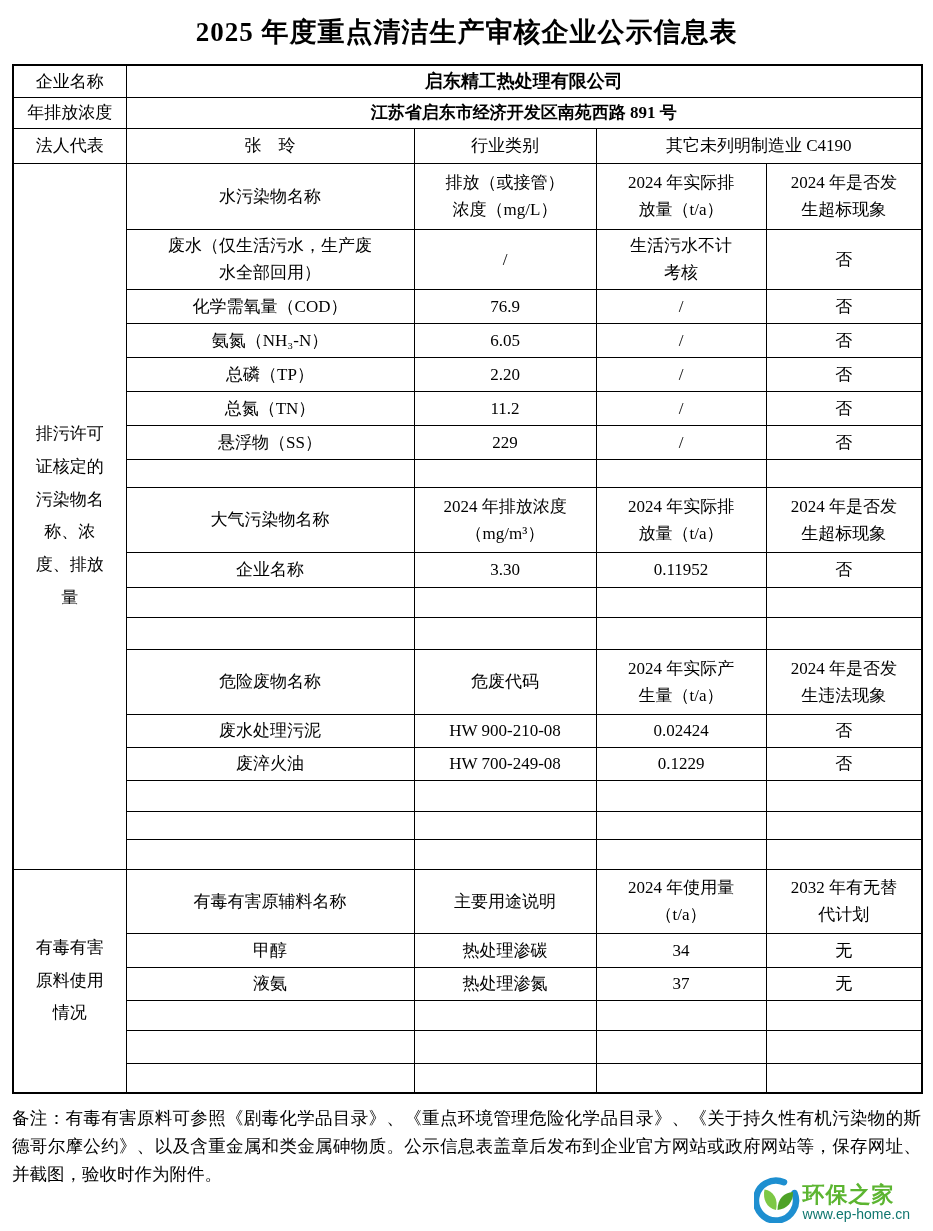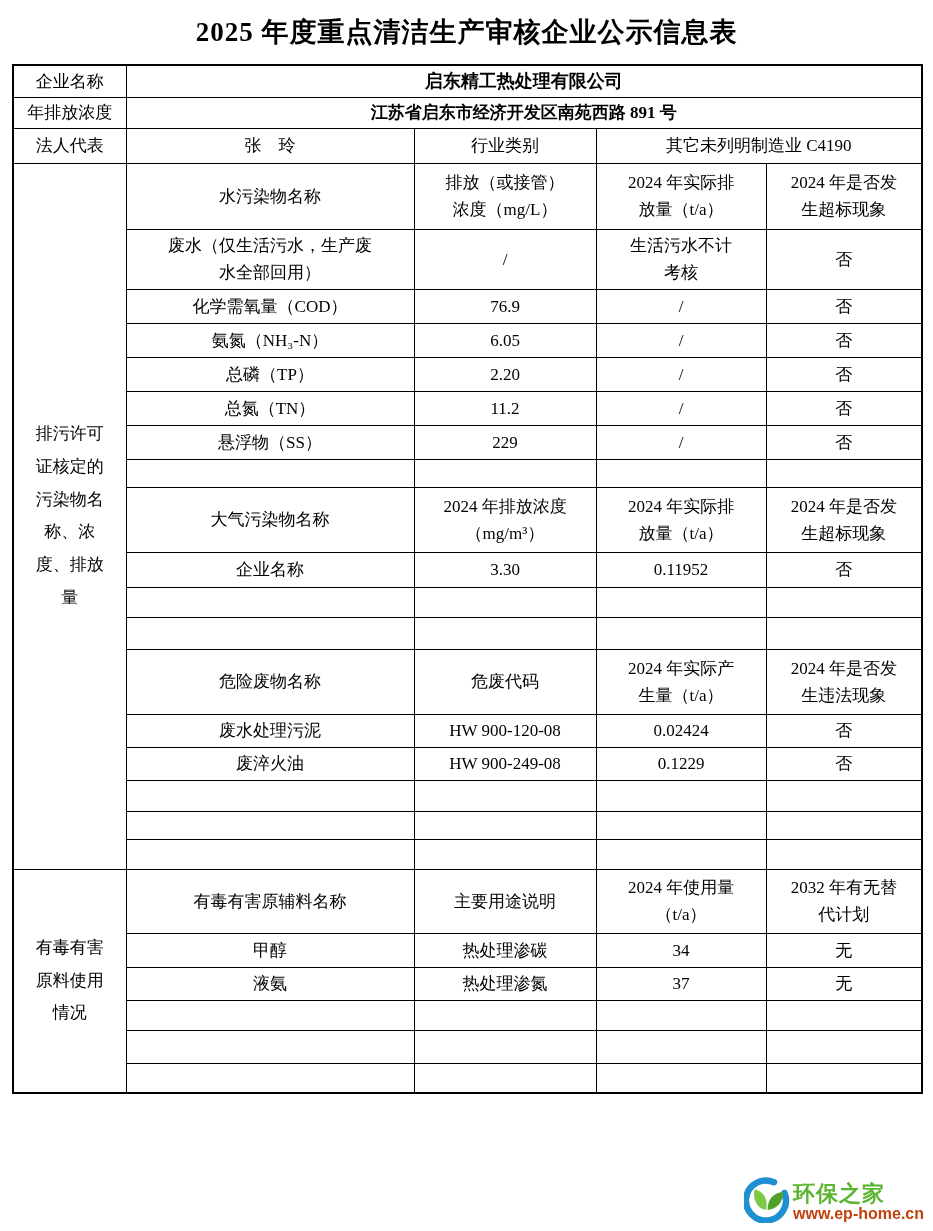--- a/index.html
+++ b/index.html
@@ -35,27 +35,27 @@
   td.b { font-weight: 700; }
   td.name-cell { font-size: 18px; font-family: Liberation Serif, serif; }
 
   .note {
     width: 909px; margin: 10px 12px 0 12px;
     font-size: 17.5px; line-height: 1.6;
     text-align: justify;
   }
 
   .logo {
-    position: absolute; right: 9px; bottom: 4px;
+    position: absolute; right: 23px; bottom: 4px;
     display: flex; align-items: center; gap: 3px;
     font-family: "Liberation Sans", "DejaVu Sans", sans-serif;
   }
   .logo-text { display: flex; flex-direction: column; line-height: 1.05; }
   .logo-cn { color: #5cb531; font-size: 22px; font-weight: 700; letter-spacing: 1px; }
-  .logo-url { color: #c2410c; font-size: 16px; margin-top: 1px; font-weight: bold; }
+  .logo-url { color: #0f766e; font-size: 14px; margin-top: 1px; }
 </style>
 </head>
 <body>
 
 <div class="page">
 
   <div class="title">2025 年度重点清洁生产审核企业公示信息表</div>
 
   <table class="main">
     <colgroup>
@@ -173,27 +173,27 @@
     <tr style="height:65px">
       <td>危险废物名称</td>
       <td>危废代码</td>
       <td>2024 年实际产
 生量（t/a）</td>
       <td>2024 年是否发
 生违法现象</td>
     </tr>
     <tr style="height:33px">
       <td>废水处理污泥</td>
-      <td>HW 900-120-08</td>
+      <td>HW 900-210-08</td>
       <td>0.02424</td>
       <td>否</td>
     </tr>
     <tr style="height:33px">
       <td>废淬火油</td>
-      <td>HW 900-249-08</td>
+      <td>HW 700-249-08</td>
       <td>0.1229</td>
       <td>否</td>
     </tr>
     <tr style="height:31px">
       <td></td>
       <td></td>
       <td></td>
       <td></td>
     </tr>
     <tr style="height:28px">
@@ -246,20 +246,21 @@
     </tr>
     <tr style="height:30px">
       <td></td>
       <td></td>
       <td></td>
       <td></td>
     </tr>
   </tbody>
     </table>
 
+  <div class="note">备注：有毒有害原料可参照《剧毒化学品目录》、《重点环境管理危险化学品目录》、《关于持久性有机污染物的斯德哥尔摩公约》、以及含重金属和类金属砷物质。公示信息表盖章后发布到企业官方网站或政府网站等，保存网址、并截图，验收时作为附件。</div>
 
   <div class="logo">
     <span>
       <svg width="46" height="46" viewBox="0 0 46 46">
         <path d="M30 5.2 A20 20 0 1 0 40.5 16" fill="none" stroke="#1e8fd0" stroke-width="6.5" stroke-linecap="round"></path>
         <path d="M22 33 C12.5 31 8.5 22 10.5 12.5 C19.5 14 24.5 22 22 33 Z" fill="#7dc845"></path>
         <path d="M23.5 33 C23.5 22 30 15.5 39 15 C39.5 25 33 32 23.5 33 Z" fill="#4ea227"></path>
       </svg>
     </span>
     <span class="logo-text">

